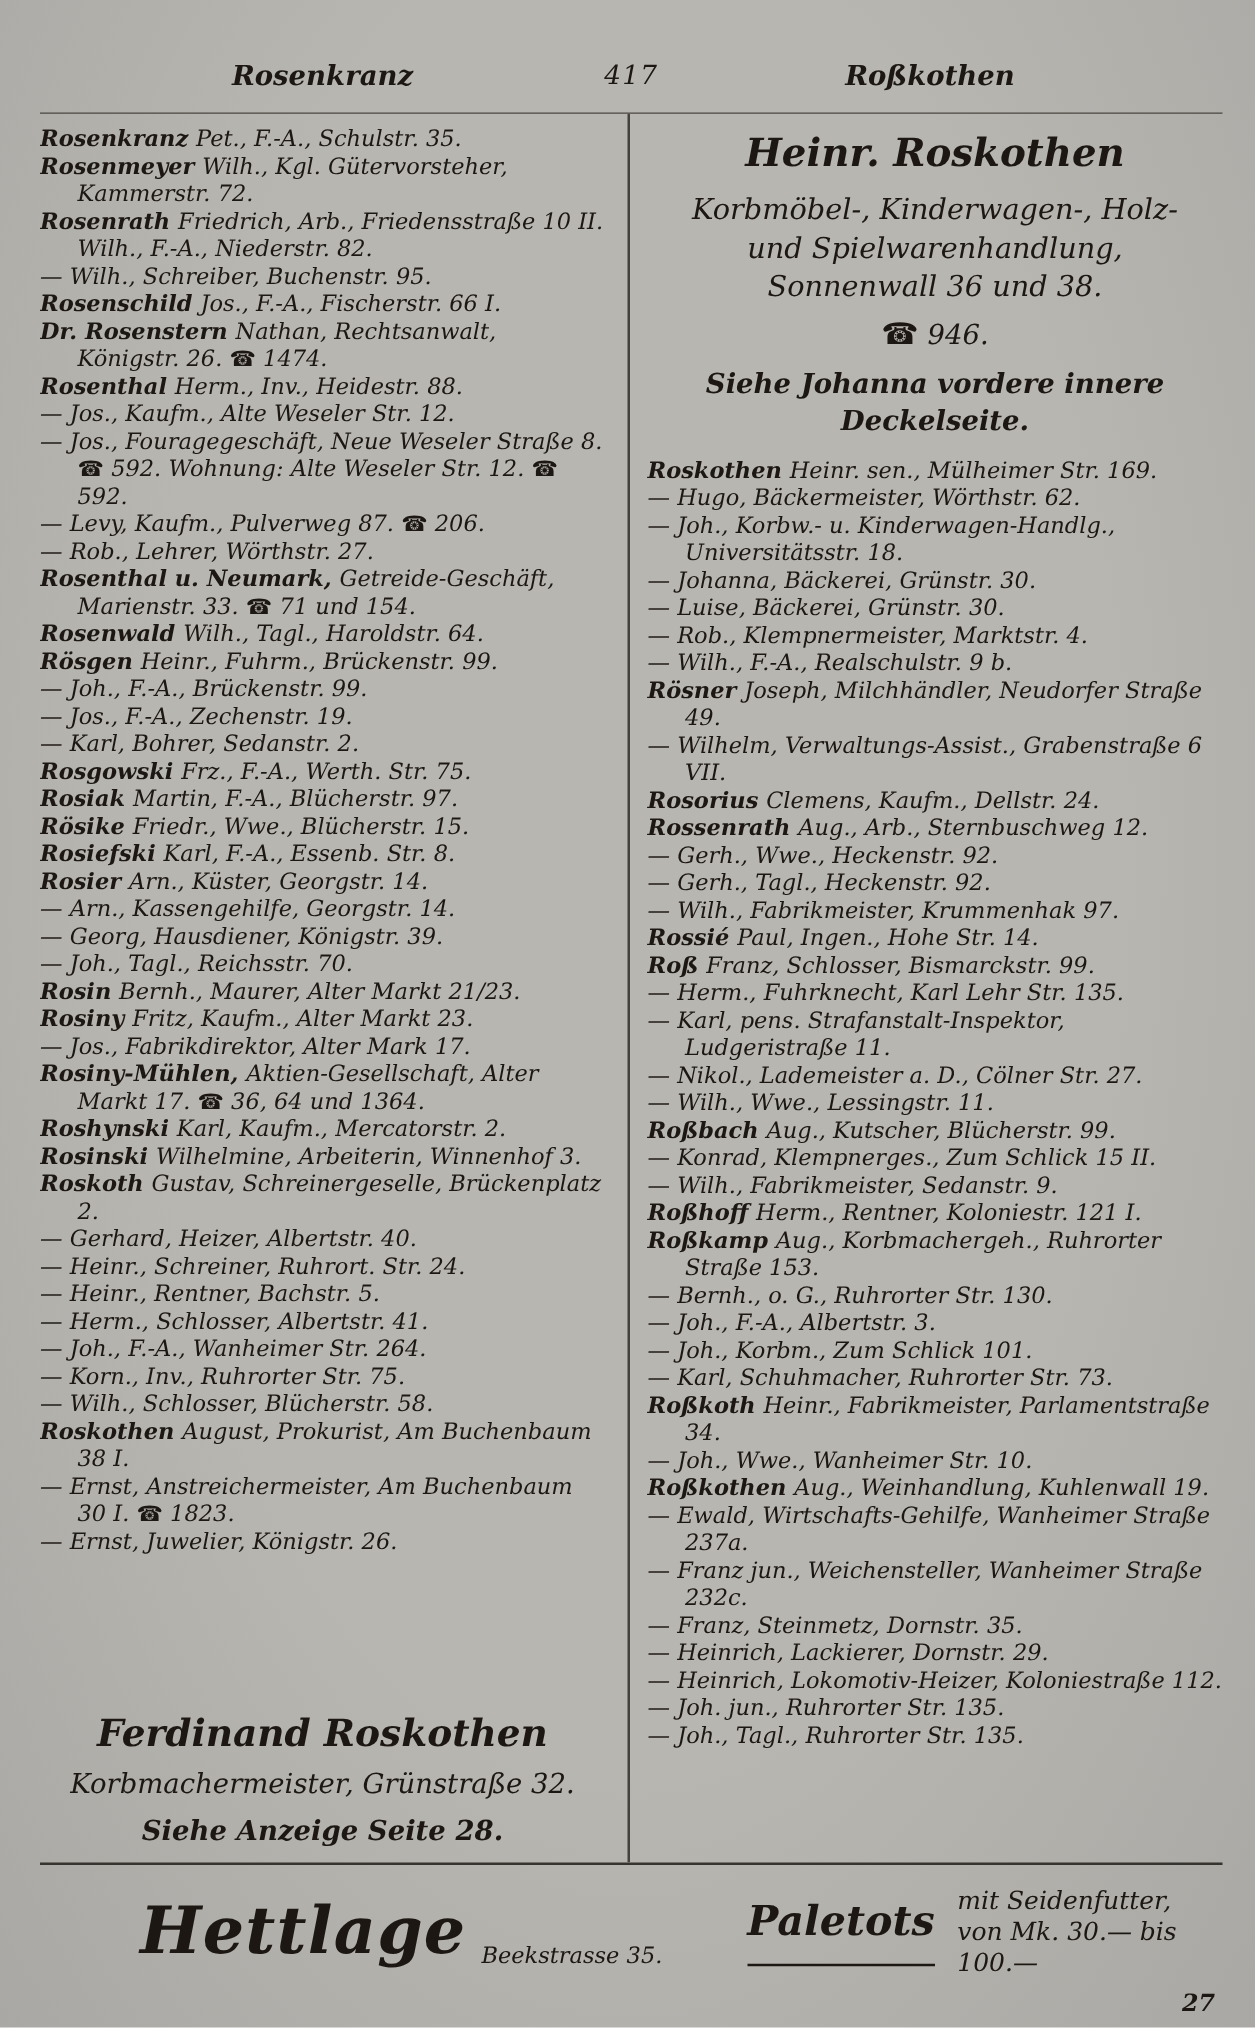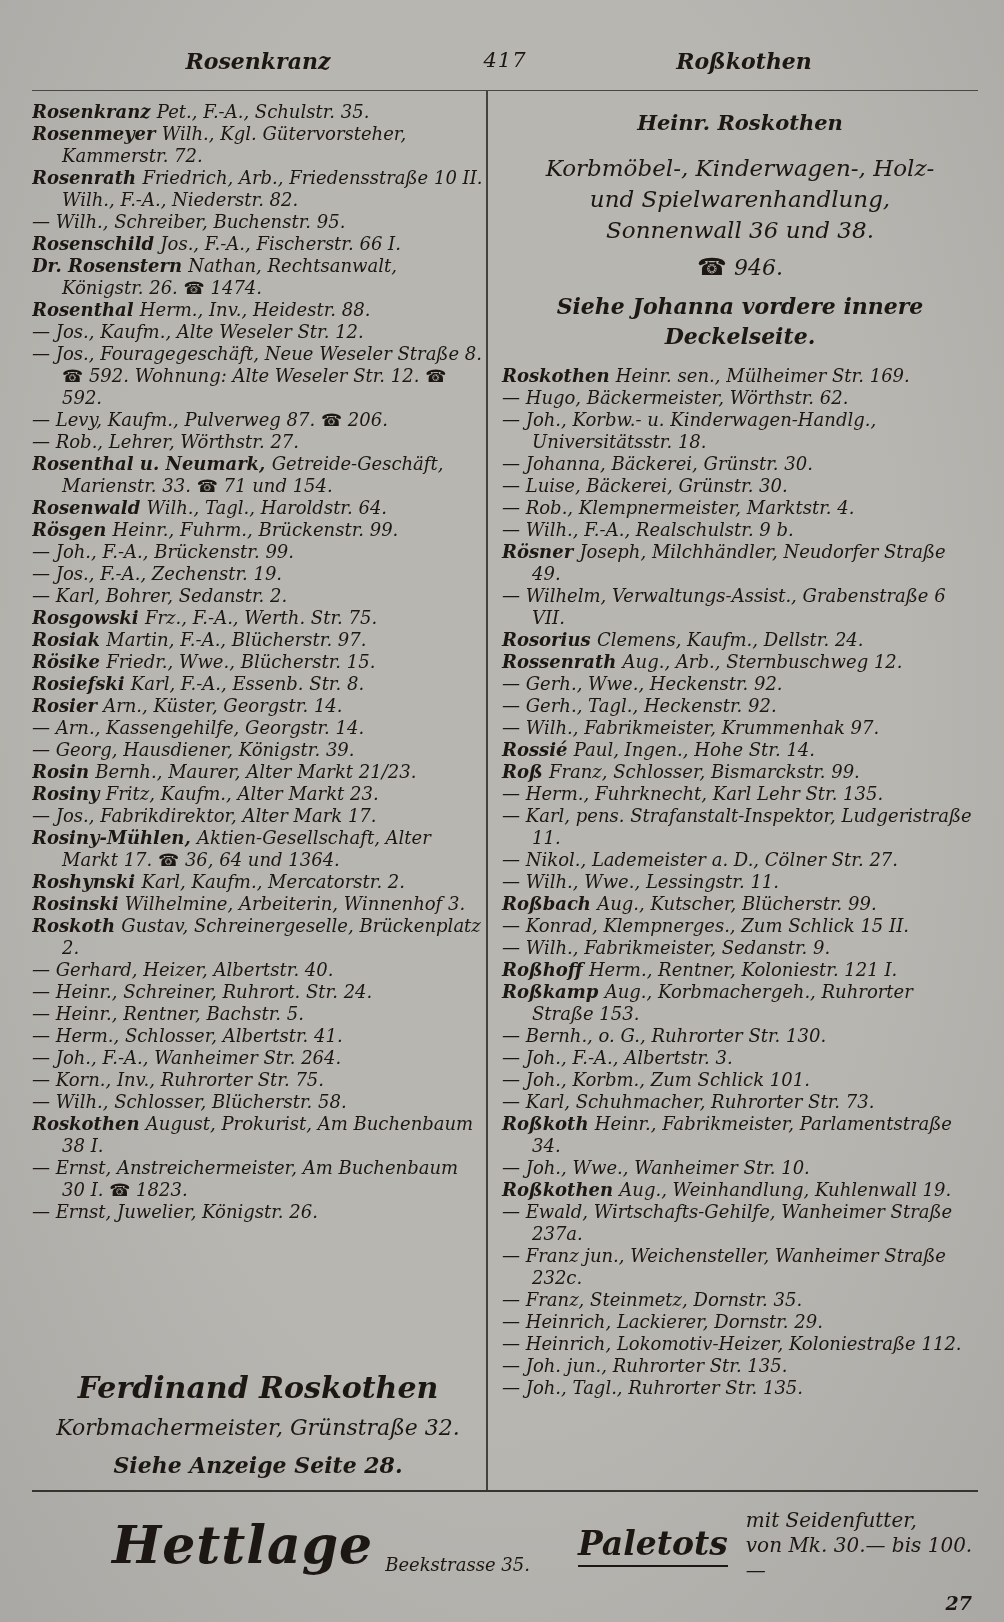--- a/index.html
+++ b/index.html
@@ -18,44 +18,44 @@
   .h-num   { position:absolute; left:50%; transform:translateX(-50%); font-size:21px; letter-spacing:1px; }
   .h-right { position:absolute; right:0; width:468px; text-align:center; font-size:22px; font-weight:700; }
   
   .columns {
     position:absolute; top:90px; bottom:130px; left:32px; right:26px;
     border-top:1px solid #4a4641;
     border-bottom:2px solid #37332e;
     display:flex; overflow:hidden;
   }
   .col { overflow:hidden; padding-top:10px; }
-  .col-left  { width:452px; padding-right:2px; display:flex; flex-direction:column;justify-content:center; }
+  .col-left  { width:452px; padding-right:18px; display:flex; flex-direction:column;justify-content:center; }
   .divider   { width:2px; background:#45413c; }
   .col-right { flex:1; padding-left:14px; }
   
   .entry { font-size:18px; line-height:22px; padding-left:30px; text-indent:-30px; }
   .entry.ind { text-indent:0; }
   .surname { font-weight:700; }
   .tel { font-family:"DejaVu Sans", sans-serif; font-size:17px; }
   
   .side-ad { text-align:center; }
   .left-ad { margin-top:auto; padding:14px 0 10px 0; }
   .right-ad { padding:4px 0 14px 0; }
   .ad-title { font-size:30px; font-weight:700; line-height:36px; margin-bottom:8px; }
-  .right-ad .ad-title { font-size:21px; margin-bottom:12px; }
+  .right-ad .ad-title { font-size:31px; margin-bottom:12px; }
   .ad-line { font-size:23px; line-height:31px; }
   .left-ad .ad-line { font-size:22px; line-height:28px; }
   .ad-phone { font-size:22px; line-height:30px; margin:6px 0 4px 0; }
   .ad-phone .tel { font-size:24px; }
   .ad-note { font-size:22px; font-weight:700; line-height:30px; margin-top:8px; }
   
   .footer-ad { position:absolute; left:32px; right:30px; bottom:38px; display:flex; align-items:center; padding-left:80px; }
   .brand { font-size:52px; font-weight:700; letter-spacing:1px; line-height:52px;text-align:right; }
   .address { font-size:18px; margin-left:12px; align-self:flex-end; padding-bottom:9px; white-space:nowrap;margin-top:48px; }
-  .product { font-size:33px; font-weight:700; margin-left:48px; border-bottom:2px solid #1c1712; padding-bottom:2px; white-space:nowrap; }
+  .product { font-size:33px; font-weight:700; margin-left:68px; border-bottom:2px solid #1c1712; padding-bottom:15px; white-space:nowrap; }
   .details { margin-left:18px; font-size:20px; line-height:25px; }
   .page-num-bottom { position:absolute; right:32px; bottom:8px; font-size:19px; font-weight:700; }
 </style>
 </head>
 <body>
 
 <div class="page">
 
   <div class="header">
     <div class="h-left">Rosenkranz</div>
@@ -85,20 +85,21 @@
           <div class="entry">— Joh., F.-A., Brückenstr. 99.</div>
           <div class="entry">— Jos., F.-A., Zechenstr. 19.</div>
           <div class="entry">— Karl, Bohrer, Sedanstr. 2.</div>
           <div class="entry"><span class="surname">Rosgowski </span>Frz., F.-A., Werth. Str. 75.</div>
           <div class="entry"><span class="surname">Rosiak </span>Martin, F.-A., Blücherstr. 97.</div>
           <div class="entry"><span class="surname">Rösike </span>Friedr., Wwe., Blücherstr. 15.</div>
           <div class="entry"><span class="surname">Rosiefski </span>Karl, F.-A., Essenb. Str. 8.</div>
           <div class="entry"><span class="surname">Rosier </span>Arn., Küster, Georgstr. 14.</div>
           <div class="entry">— Arn., Kassengehilfe, Georgstr. 14.</div>
           <div class="entry">— Georg, Hausdiener, Königstr. 39.</div>
+          <div class="entry">— Joh., Tagl., Reichsstr. 70.</div>
           <div class="entry"><span class="surname">Rosin </span>Bernh., Maurer, Alter Markt 21/23.</div>
           <div class="entry"><span class="surname">Rosiny </span>Fritz, Kaufm., Alter Markt 23.</div>
           <div class="entry">— Jos., Fabrikdirektor, Alter Mark 17.</div>
           <div class="entry"><span class="surname">Rosiny-Mühlen, </span>Aktien-Gesellschaft, Alter Markt 17. <span class="tel">☎</span> 36, 64 und 1364.</div>
           <div class="entry"><span class="surname">Roshynski </span>Karl, Kaufm., Mercatorstr. 2.</div>
           <div class="entry"><span class="surname">Rosinski </span>Wilhelmine, Arbeiterin, Winnenhof 3.</div>
           <div class="entry"><span class="surname">Roskoth </span>Gustav, Schreinergeselle, Brückenplatz 2.</div>
           <div class="entry">— Gerhard, Heizer, Albertstr. 40.</div>
           <div class="entry">— Heinr., Schreiner, Ruhrort. Str. 24.</div>
           <div class="entry">— Heinr., Rentner, Bachstr. 5.</div>

